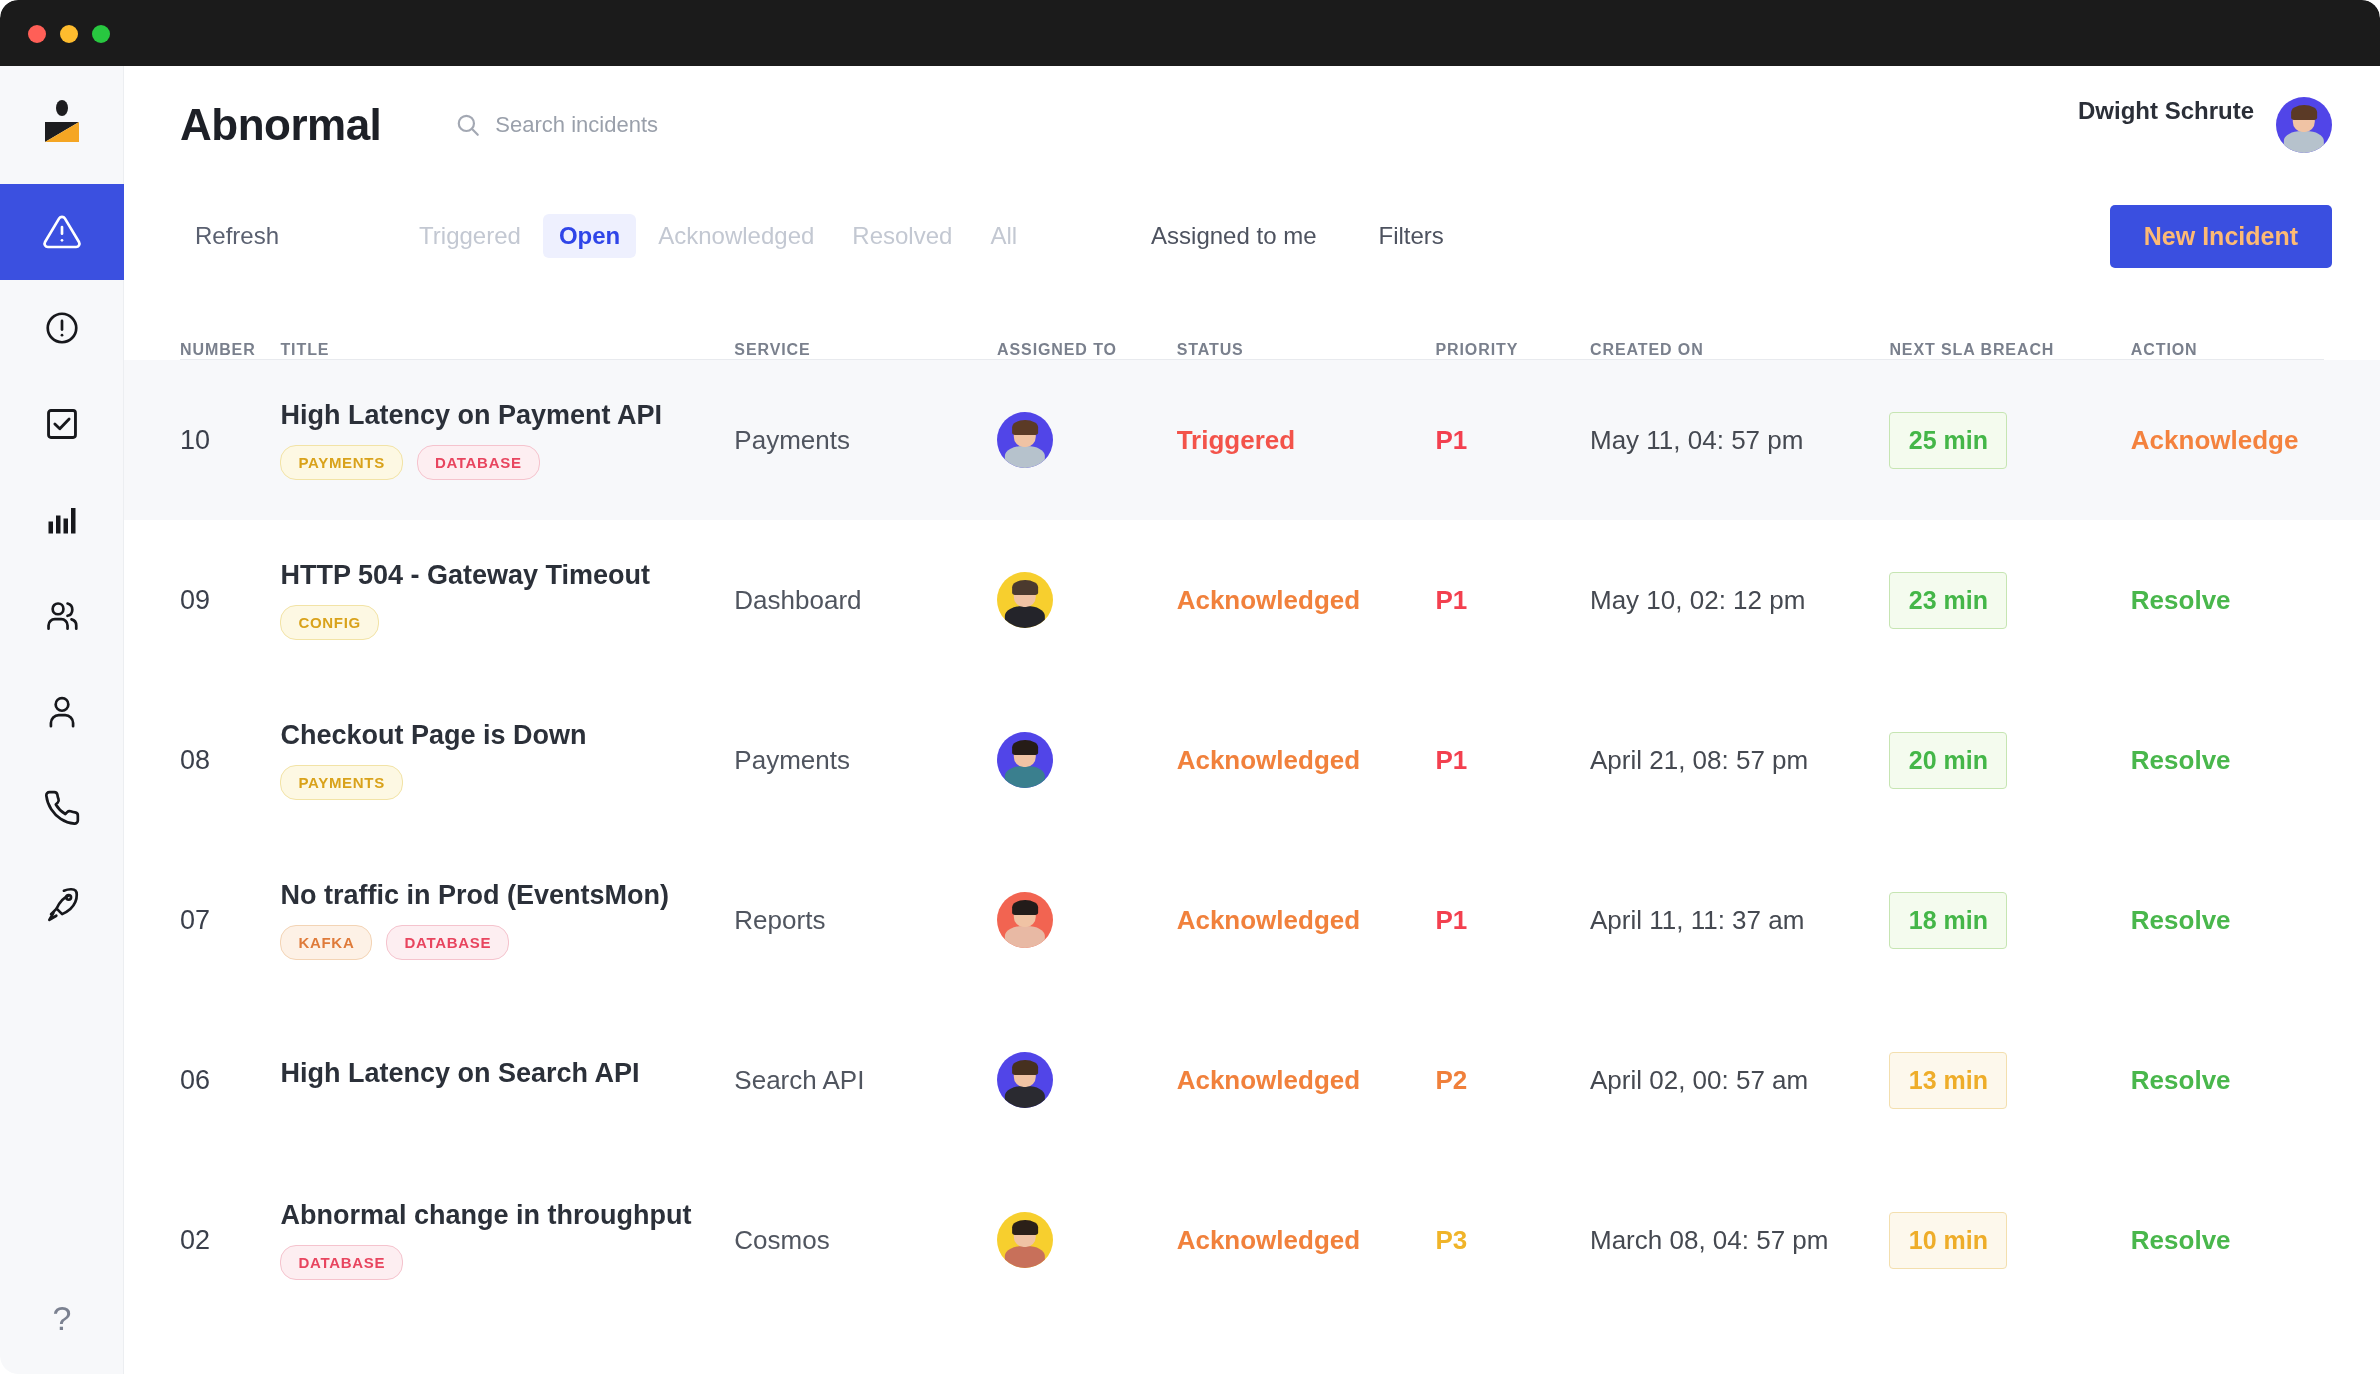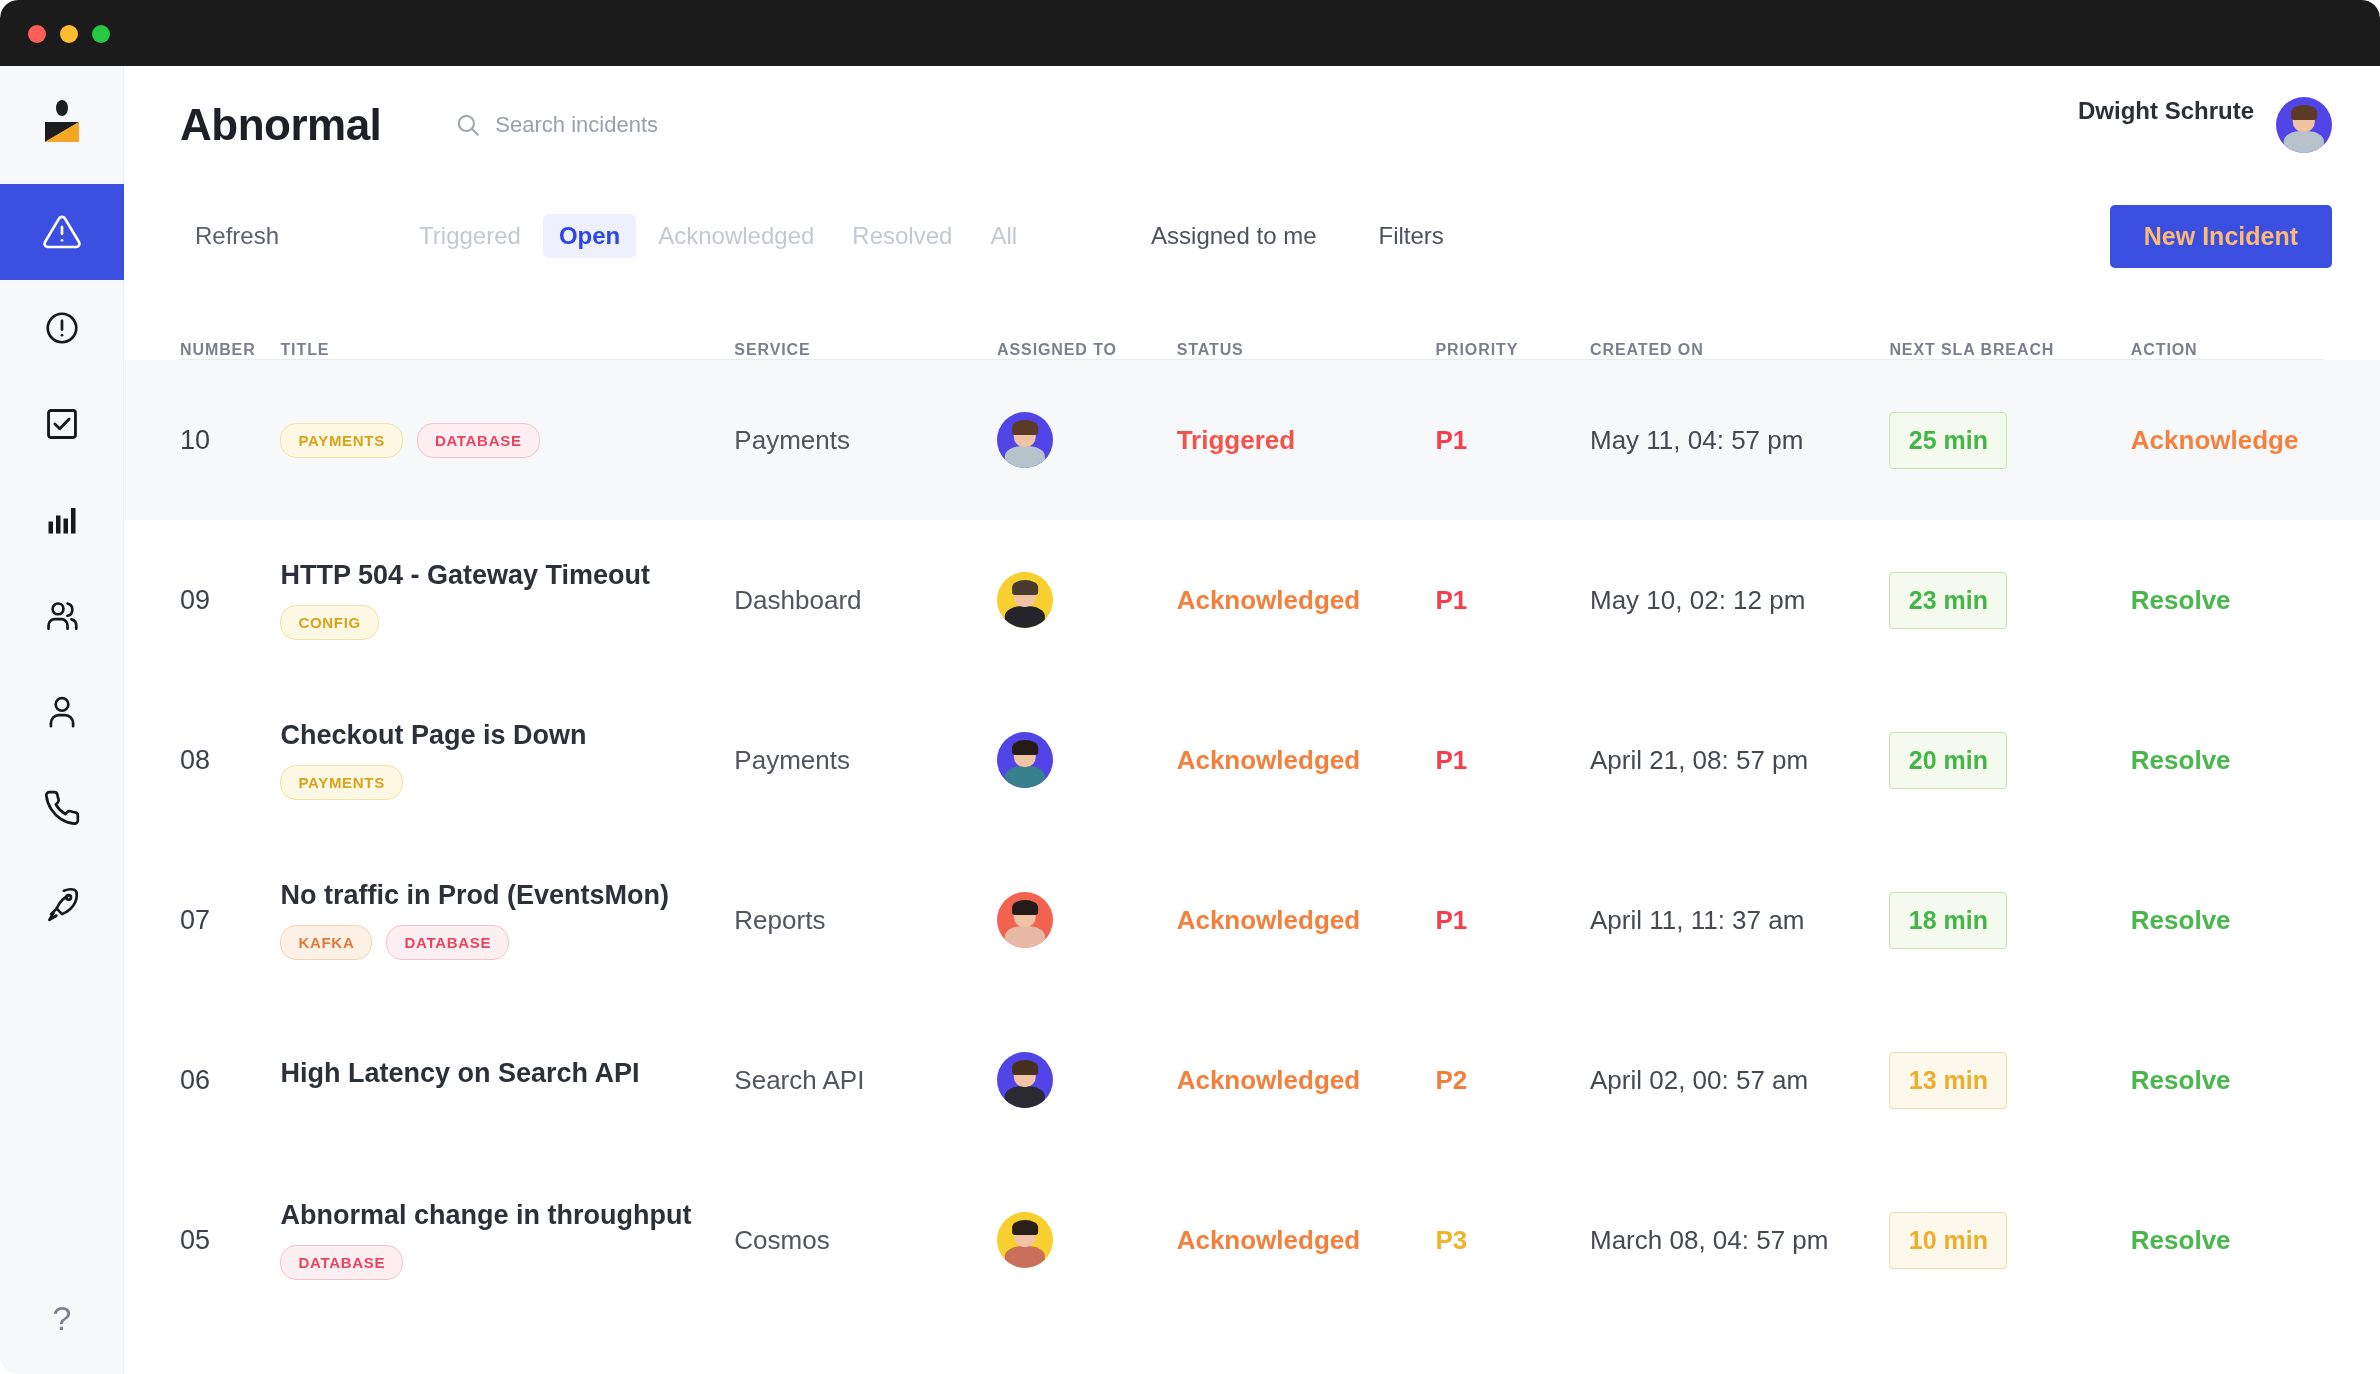--- a/index.html
+++ b/index.html
@@ -324,20 +324,21 @@
         <div class="c-date">CREATED ON</div>
         <div class="c-sla">NEXT SLA BREACH</div>
         <div class="c-act">ACTION</div>
       </div>
       <div id="rows-host">
           <div class="row highlight">
             <div class="cell c-num">
               <span class="num">10</span>
             </div>
             <div class="cell c-title" style="display:block">
+              <div class="title-main">High Latency on Payment API</div>
               <div class="tags">
                 <span class="tag yellow">PAYMENTS</span>
                 <span class="tag pink">DATABASE</span>
               </div>
             </div>
             <div class="cell c-serv">
               <span class="service">Payments</span>
             </div>
             <div class="cell c-assn">
               <span class="avatar">
@@ -509,21 +510,21 @@
             </div>
             <div class="cell c-sla">
               <span class="sla amber">13 min</span>
             </div>
             <div class="cell c-act">
               <span class="action res">Resolve</span>
             </div>
           </div>
           <div class="row">
             <div class="cell c-num">
-              <span class="num">05</span>
+              <span class="num">02</span>
             </div>
             <div class="cell c-title" style="display:block">
               <div class="title-main">Abnormal change in throughput</div>
               <div class="tags">
                 <span class="tag pink">DATABASE</span>
               </div>
             </div>
             <div class="cell c-serv">
               <span class="service">Cosmos</span>
             </div>

